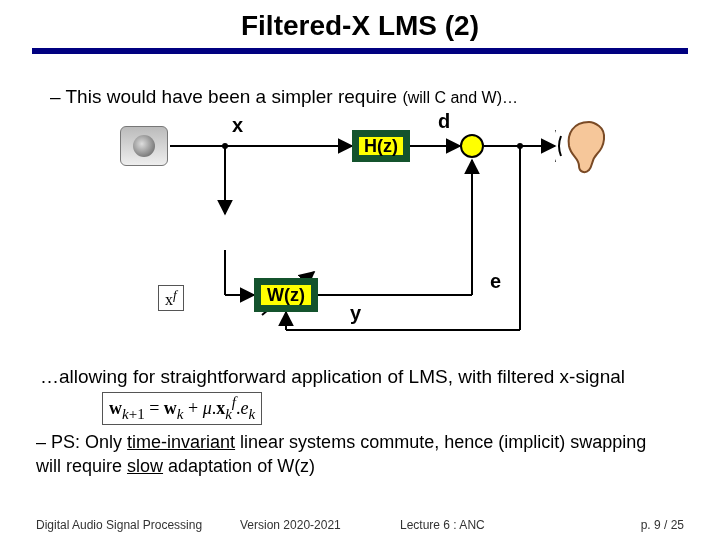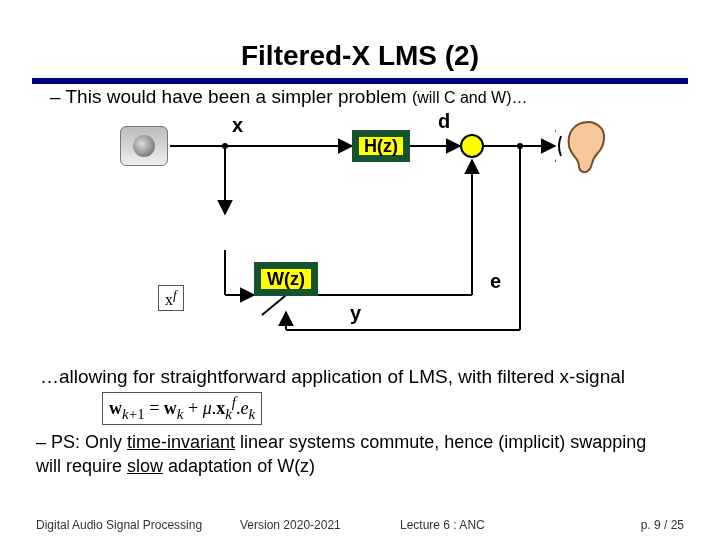--- a/index.html
+++ b/index.html
@@ -14,21 +14,20 @@
   }
   .title-wrap {
     text-align: center;
     padding-top: 10px;
   }
   .title {
     font-size: 28px;
     font-weight: bold;
     color: #000;
     display: inline-block;
-    margin-top: 30px;
   }
   .title-underline {
     height: 6px;
     background: #000080;
     margin: 6px 32px 0 32px;
   }
   .bullet1 {
     position: absolute;
     left: 50px;
     top: 86px;
@@ -122,21 +121,21 @@
 </style>
 </head>
 <body>
 
 <div class="title-wrap">
   <span class="title">Filtered-X LMS (2)</span>
 </div>
 <div class="title-underline"></div>
 
 <div class="bullet1">
-  <span>– This would have been a simpler problem </span><span class="small-tail">(will C and W)…</span>
+  <span>– This would have been a simpler require </span><span class="small-tail">(will C and W)…</span>
 </div>
 
 <div class="diagram">
 
   <svg class="wires">
     <defs>
       <marker id="arr" viewBox="0 0 10 10" refX="9" refY="5" markerWidth="8" markerHeight="8" orient="auto">
         <path d="M0,0 L10,5 L0,10 z" fill="#000"></path>
       </marker>
     </defs>
@@ -184,21 +183,21 @@
     <svg viewBox="0 0 64 60">
       <path d="M34 6 C18 6 12 18 14 30 C16 40 24 42 24 50 C24 56 30 58 34 54 C38 50 36 44 42 38 C50 30 52 16 44 10 C40 7 37 6 34 6 Z" fill="#f6c79a" stroke="#7a4a25" stroke-width="2"></path>
       <path d="M6 20 Q2 30 6 40" fill="none" stroke="#000" stroke-width="2"></path>
       <path d="M0 14 Q-6 30 0 46" fill="none" stroke="#000" stroke-width="2"></path>
     </svg>
   </div>
 
 
   <div class="formula-box" style="left:158px; top:175px; font-size:16px;">x<sup><i>f</i></sup></div>
 
-  <div class="box yellow" style="left:254px; top:152px; width:64px; height:34px; font-size:18px;">W(z)</div>
+  <div class="box yellow" style="left:254px; top:168px; width:64px; height:34px; font-size:18px;">W(z)</div>
 
   <span class="label" style="left:350px; top:192px;">y</span>
   <span class="label" style="left:490px; top:160px;">e</span>
 
 </div>
 
 <div class="bullet2">…allowing for straightforward application of LMS, with filtered x-signal</div>
 
 <div class="formula-box" style="left:102px; top:392px; font-size:18px;"><b>w</b><sub><i>k</i>+1</sub> = <b>w</b><sub><i>k</i></sub> + <i>μ</i>.<b>x</b><sub><i>k</i></sub><sup><i>f</i></sup>.<i>e</i><sub><i>k</i></sub></div>
 

